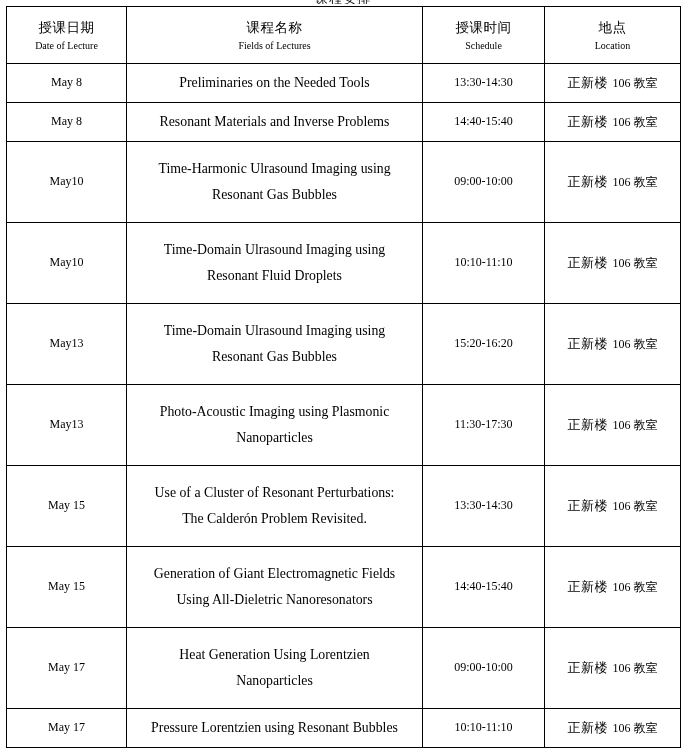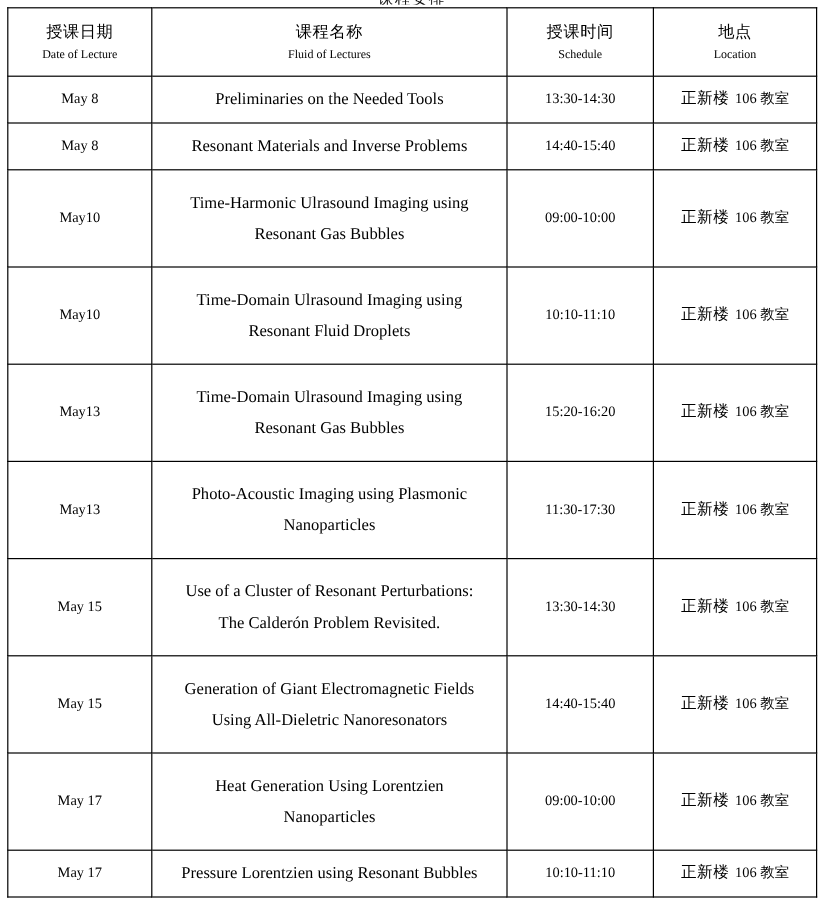--- a/index.html
+++ b/index.html
@@ -118,21 +118,21 @@
       <col class="c-loc">
     </colgroup>
     <thead>
       <tr>
         <td>
           <span class="hdr-cn">授课日期</span>
           <span class="hdr-en">Date of Lecture</span>
         </td>
         <td>
           <span class="hdr-cn">课程名称</span>
-          <span class="hdr-en">Fluid of Lectures</span>
+          <span class="hdr-en">Fields of Lectures</span>
         </td>
         <td>
           <span class="hdr-cn">授课时间</span>
           <span class="hdr-en">Schedule</span>
         </td>
         <td>
           <span class="hdr-cn">地点</span>
           <span class="hdr-en">Location</span>
         </td>
       </tr>

